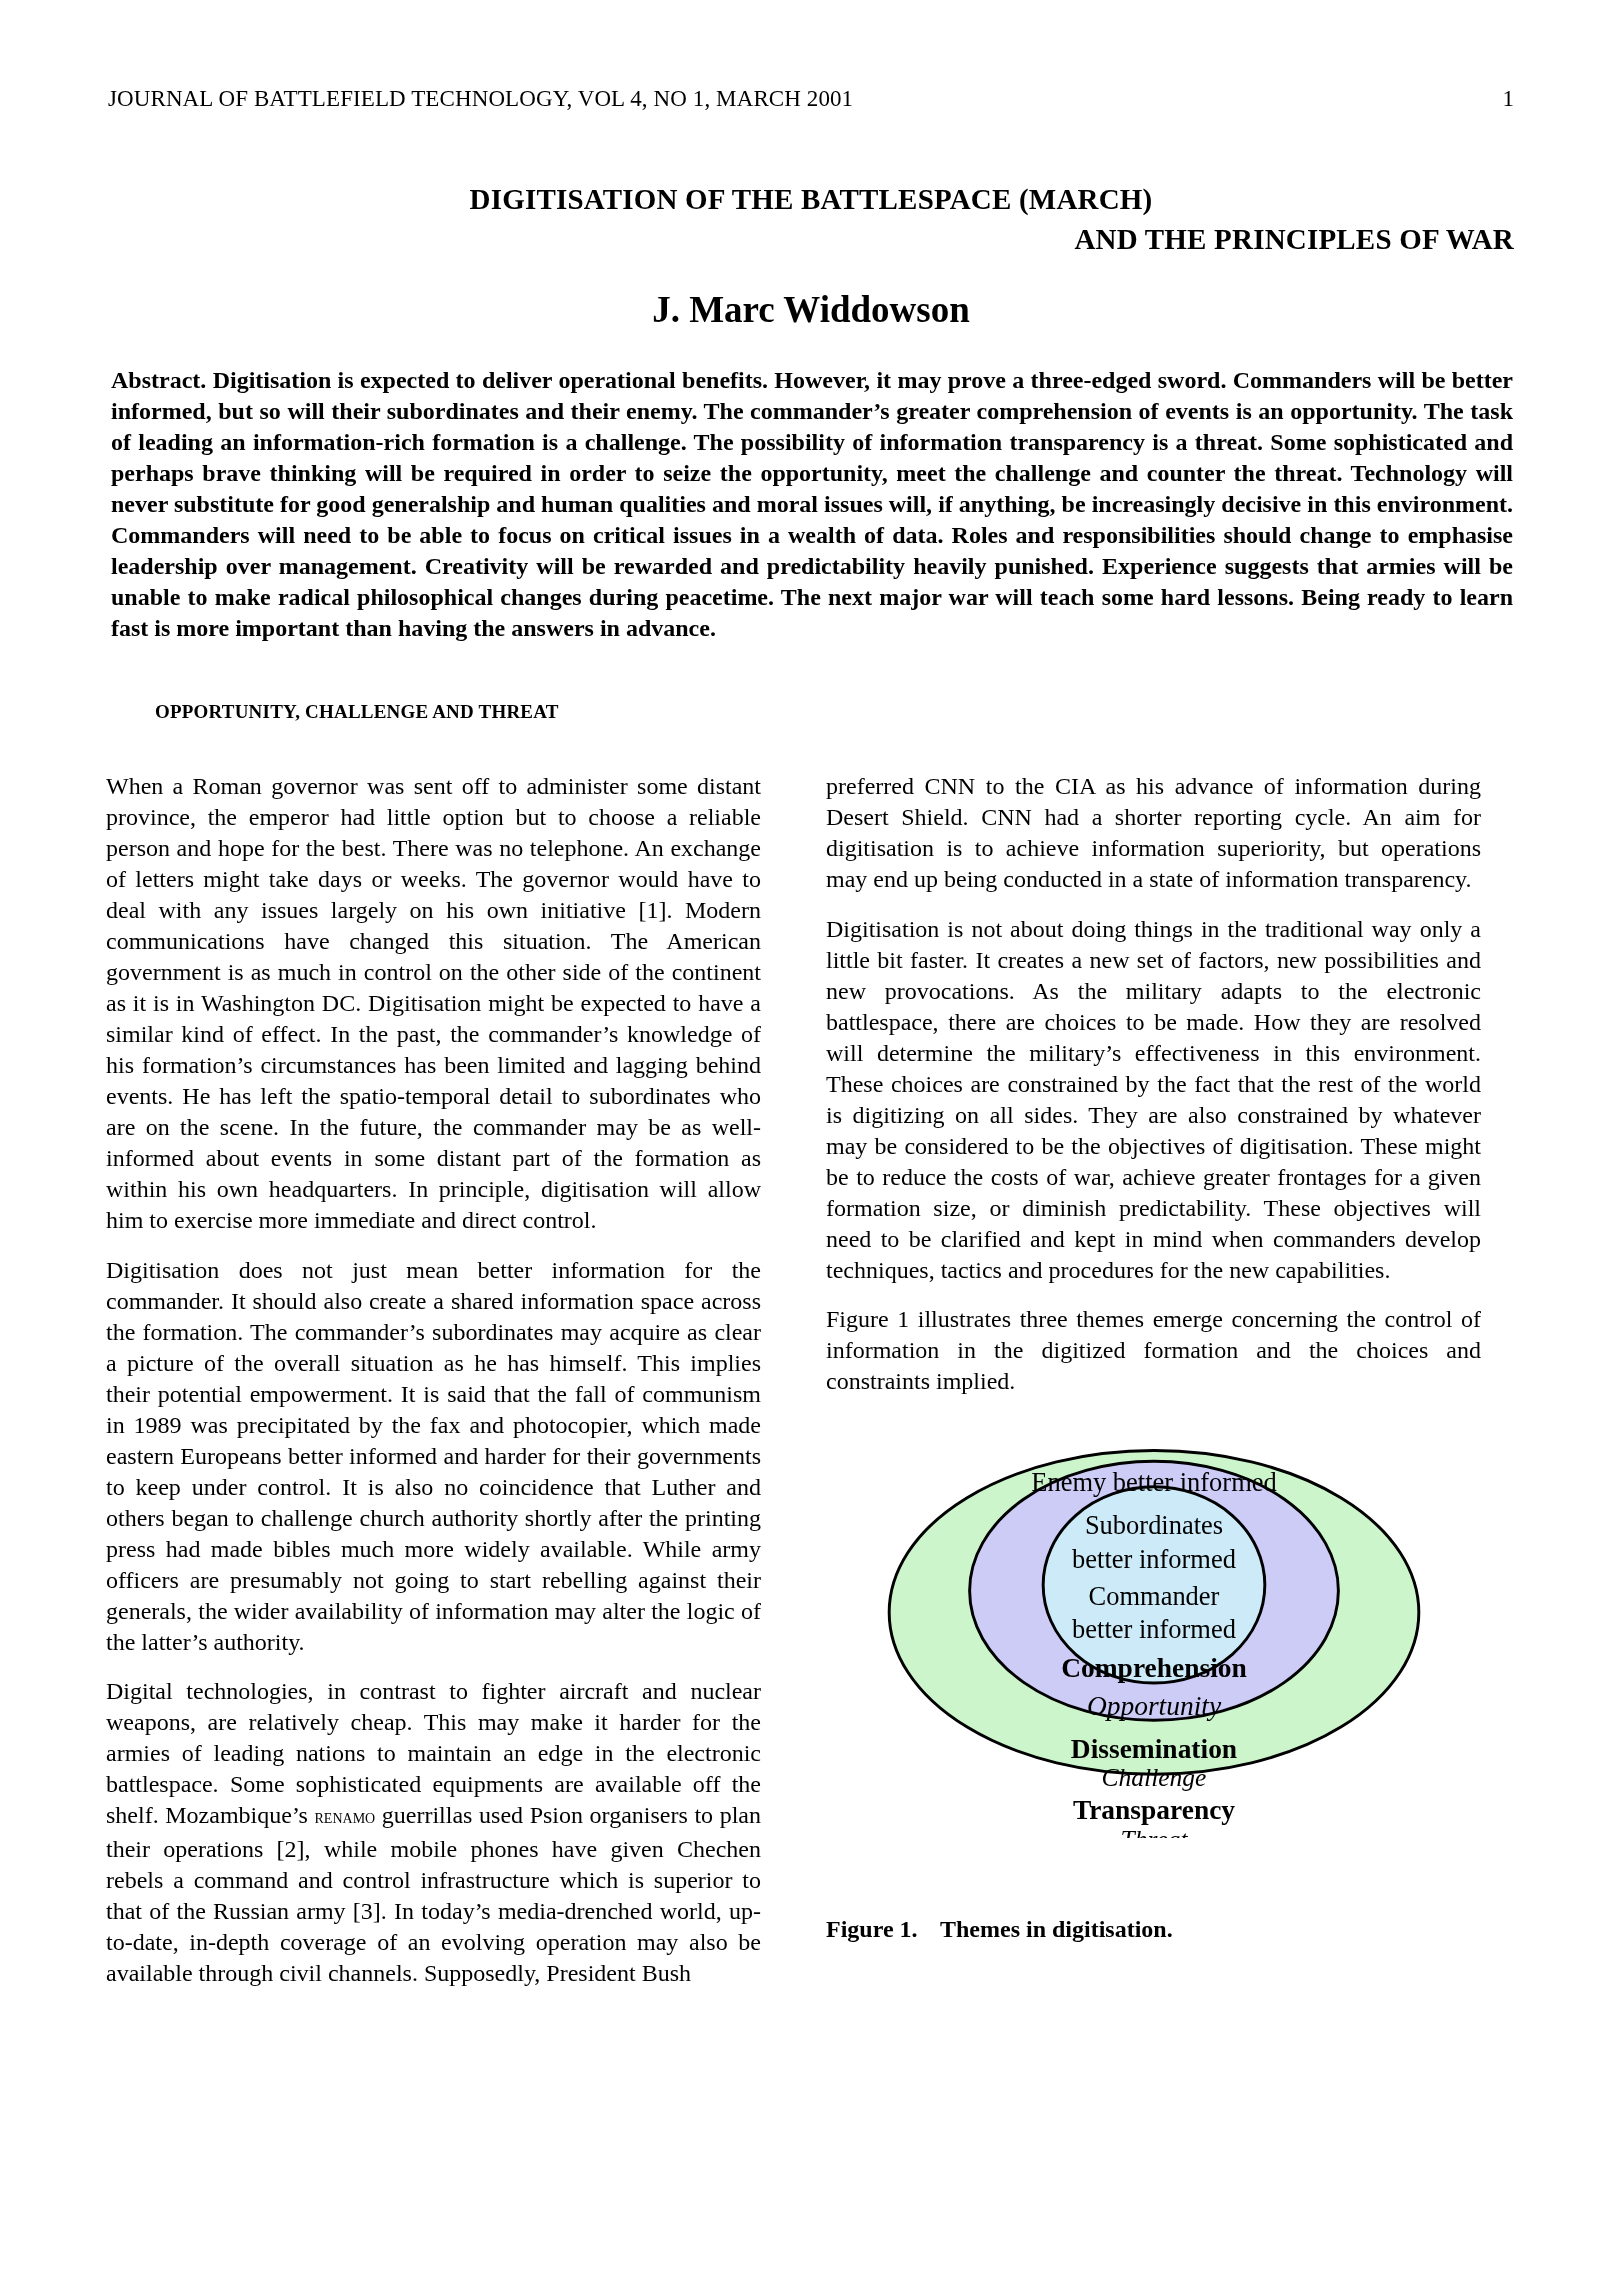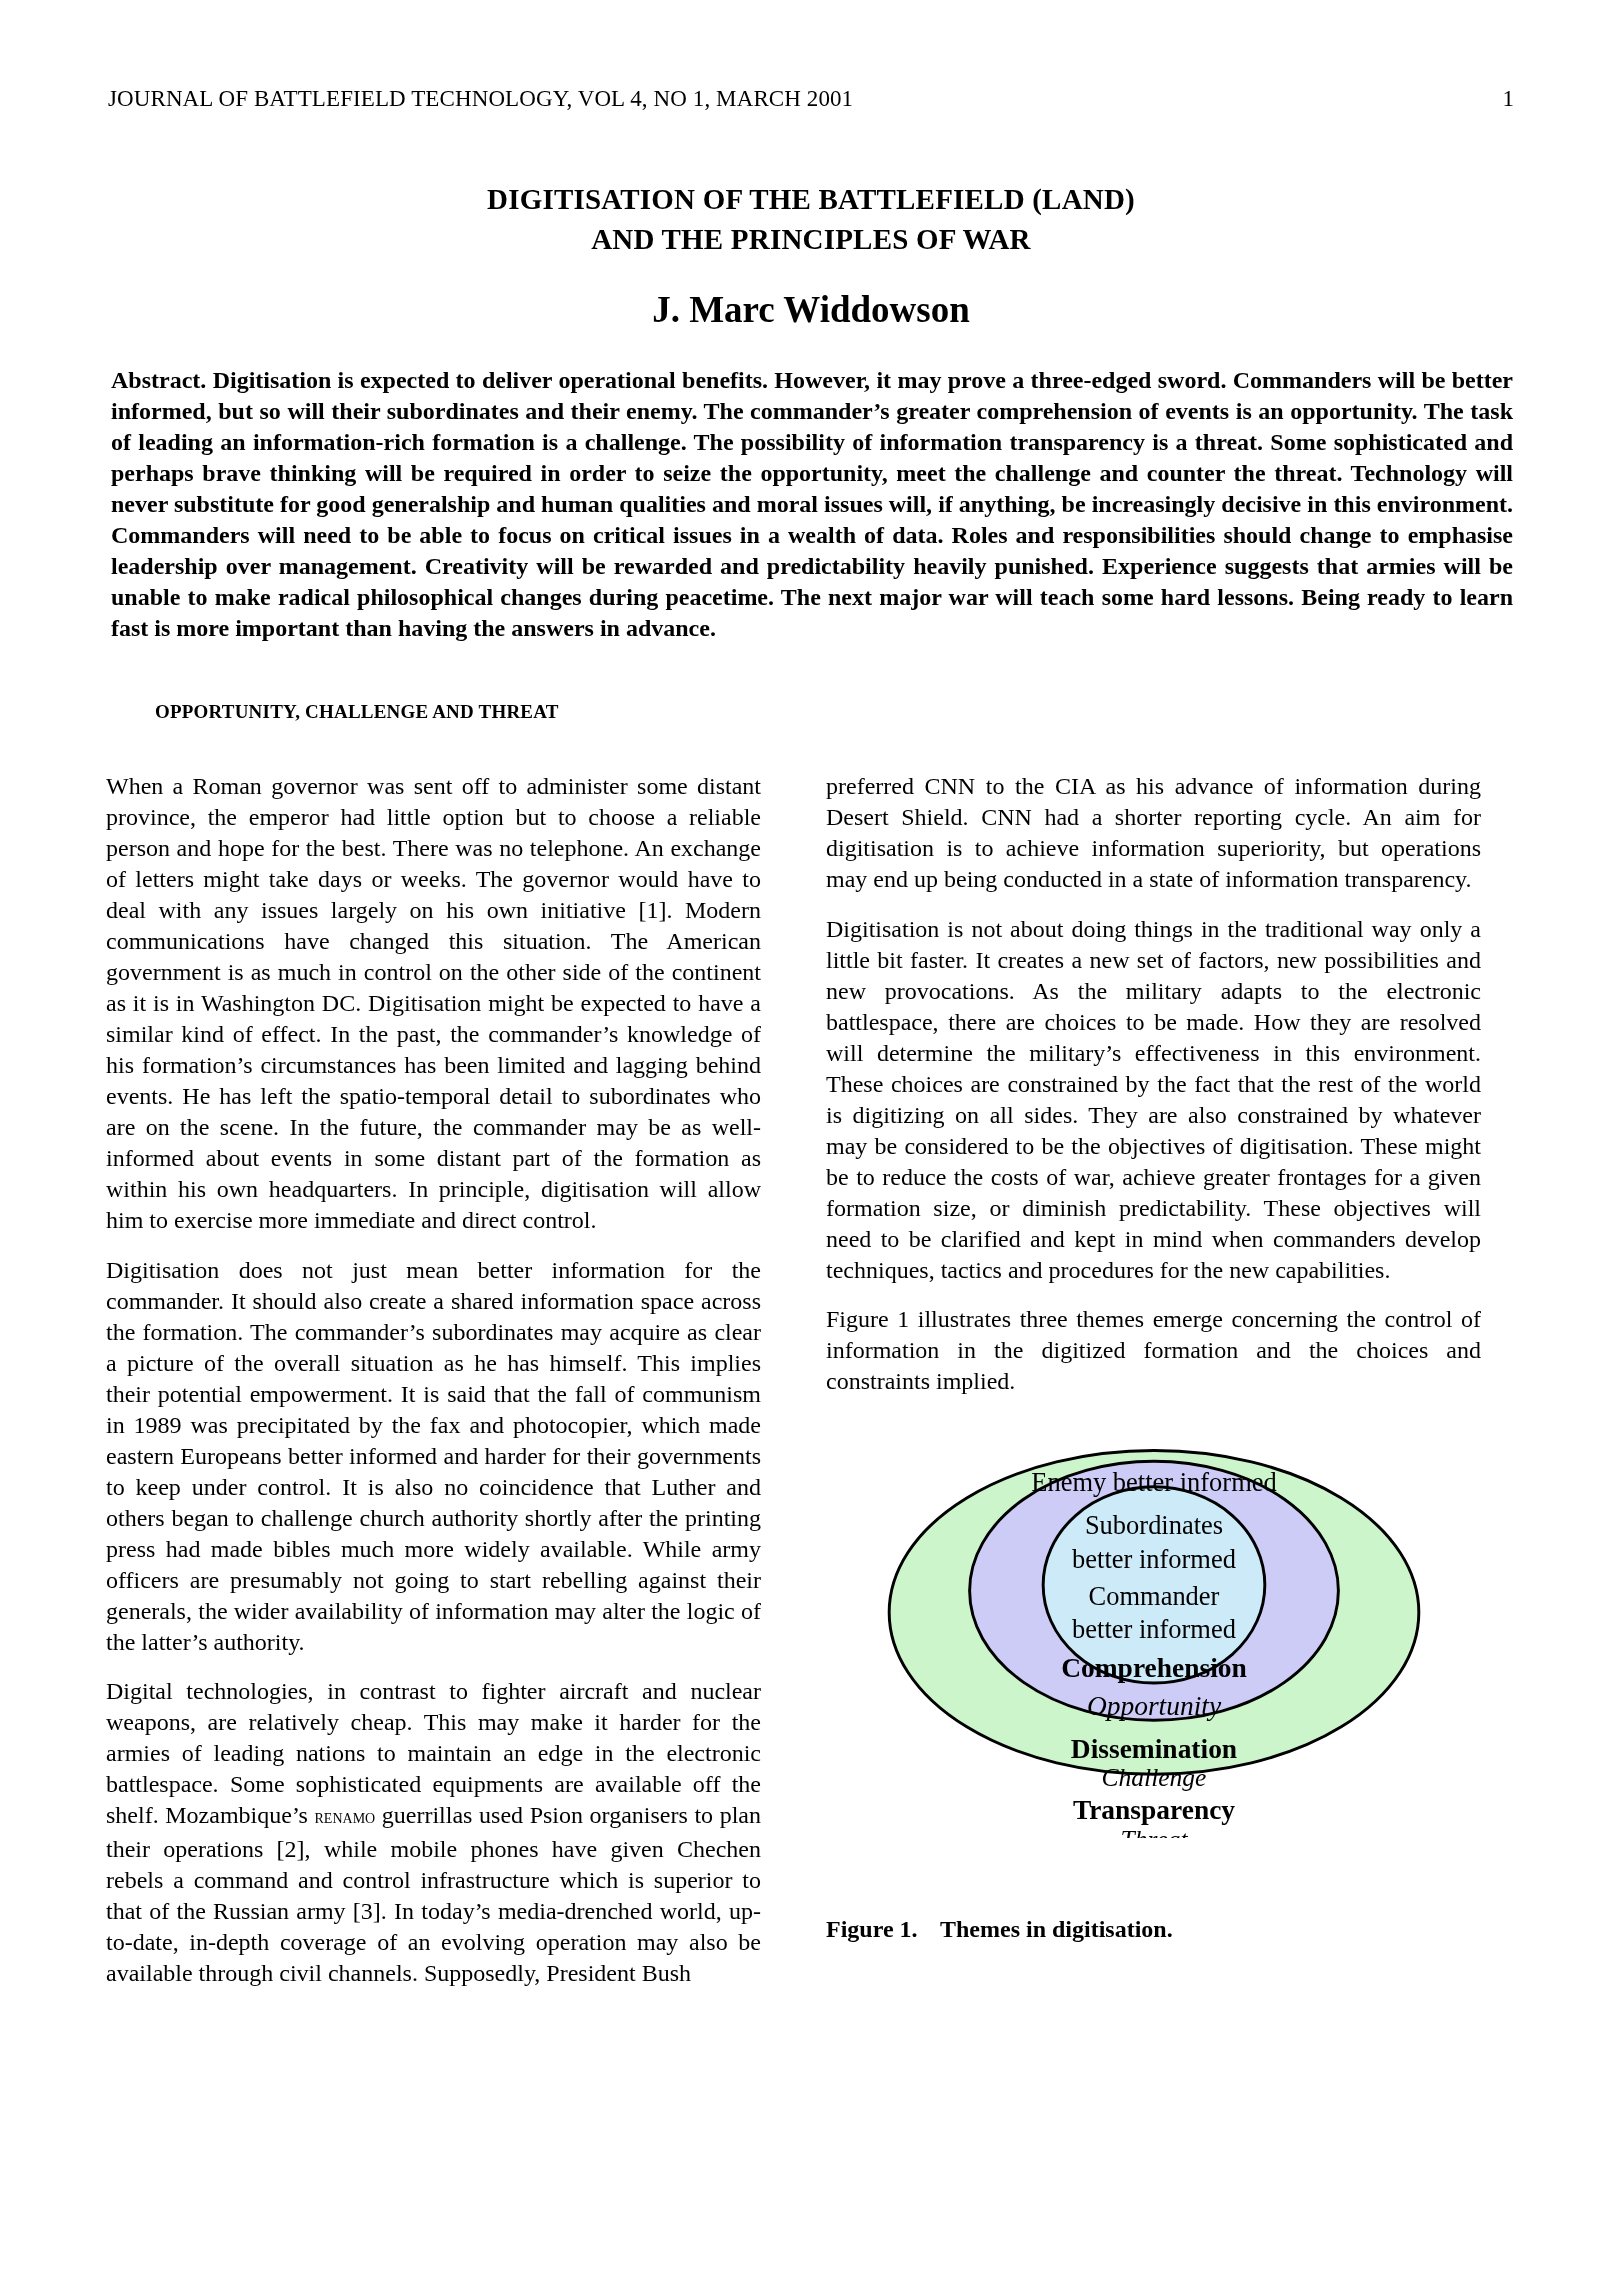--- a/index.html
+++ b/index.html
@@ -46,21 +46,21 @@
     position: absolute;
     left: 108px;
     top: 179px;
     width: 1406px;
     text-align: center;
     font-weight: bold;
     font-size: 29px;
     line-height: 40px;
     letter-spacing: 0.2px;
   }
-  .doc-title .l2 { display: block; }
+  .doc-title .l2 { display: block; text-align: right; }
 
   .author {
     position: absolute;
     left: 108px;
     top: 288px;
     width: 1406px;
     text-align: center;
     font-weight: bold;
     font-size: 37px;
   }
@@ -134,21 +134,21 @@
 <body>
 
 <div class="page">
 
   <div class="running-head">
     <span>JOURNAL OF BATTLEFIELD TECHNOLOGY, VOL 4, NO 1, MARCH 2001</span>
     <span class="page-num">1</span>
   </div>
 
   <div class="doc-title">
-    <span class="l1">DIGITISATION OF THE BATTLEFIELD (LAND)</span>
+    <span class="l1">DIGITISATION OF THE BATTLESPACE (MARCH)</span>
     <span class="l2">AND THE PRINCIPLES OF WAR</span>
   </div>
 
   <div class="author">J. Marc Widdowson</div>
 
   <div class="abstract">Abstract. Digitisation is expected to deliver operational benefits. However, it may prove a three-edged sword. Commanders will be better informed, but so will their subordinates and their enemy. The commander’s greater comprehension of events is an opportunity. The task of leading an information-rich formation is a challenge. The possibility of information transparency is a threat. Some sophisticated and perhaps brave thinking will be required in order to seize the opportunity, meet the challenge and counter the threat. Technology will never substitute for good generalship and human qualities and moral issues will, if anything, be increasingly decisive in this environment. Commanders will need to be able to focus on critical issues in a wealth of data. Roles and responsibilities should change to emphasise leadership over management. Creativity will be rewarded and predictability heavily punished. Experience suggests that armies will be unable to make radical philosophical changes during peacetime. The next major war will teach some hard lessons. Being ready to learn fast is more important than having the answers in advance.</div>
 
   <div class="section-heading">OPPORTUNITY, CHALLENGE AND THREAT</div>
 
   <div class="col left">

